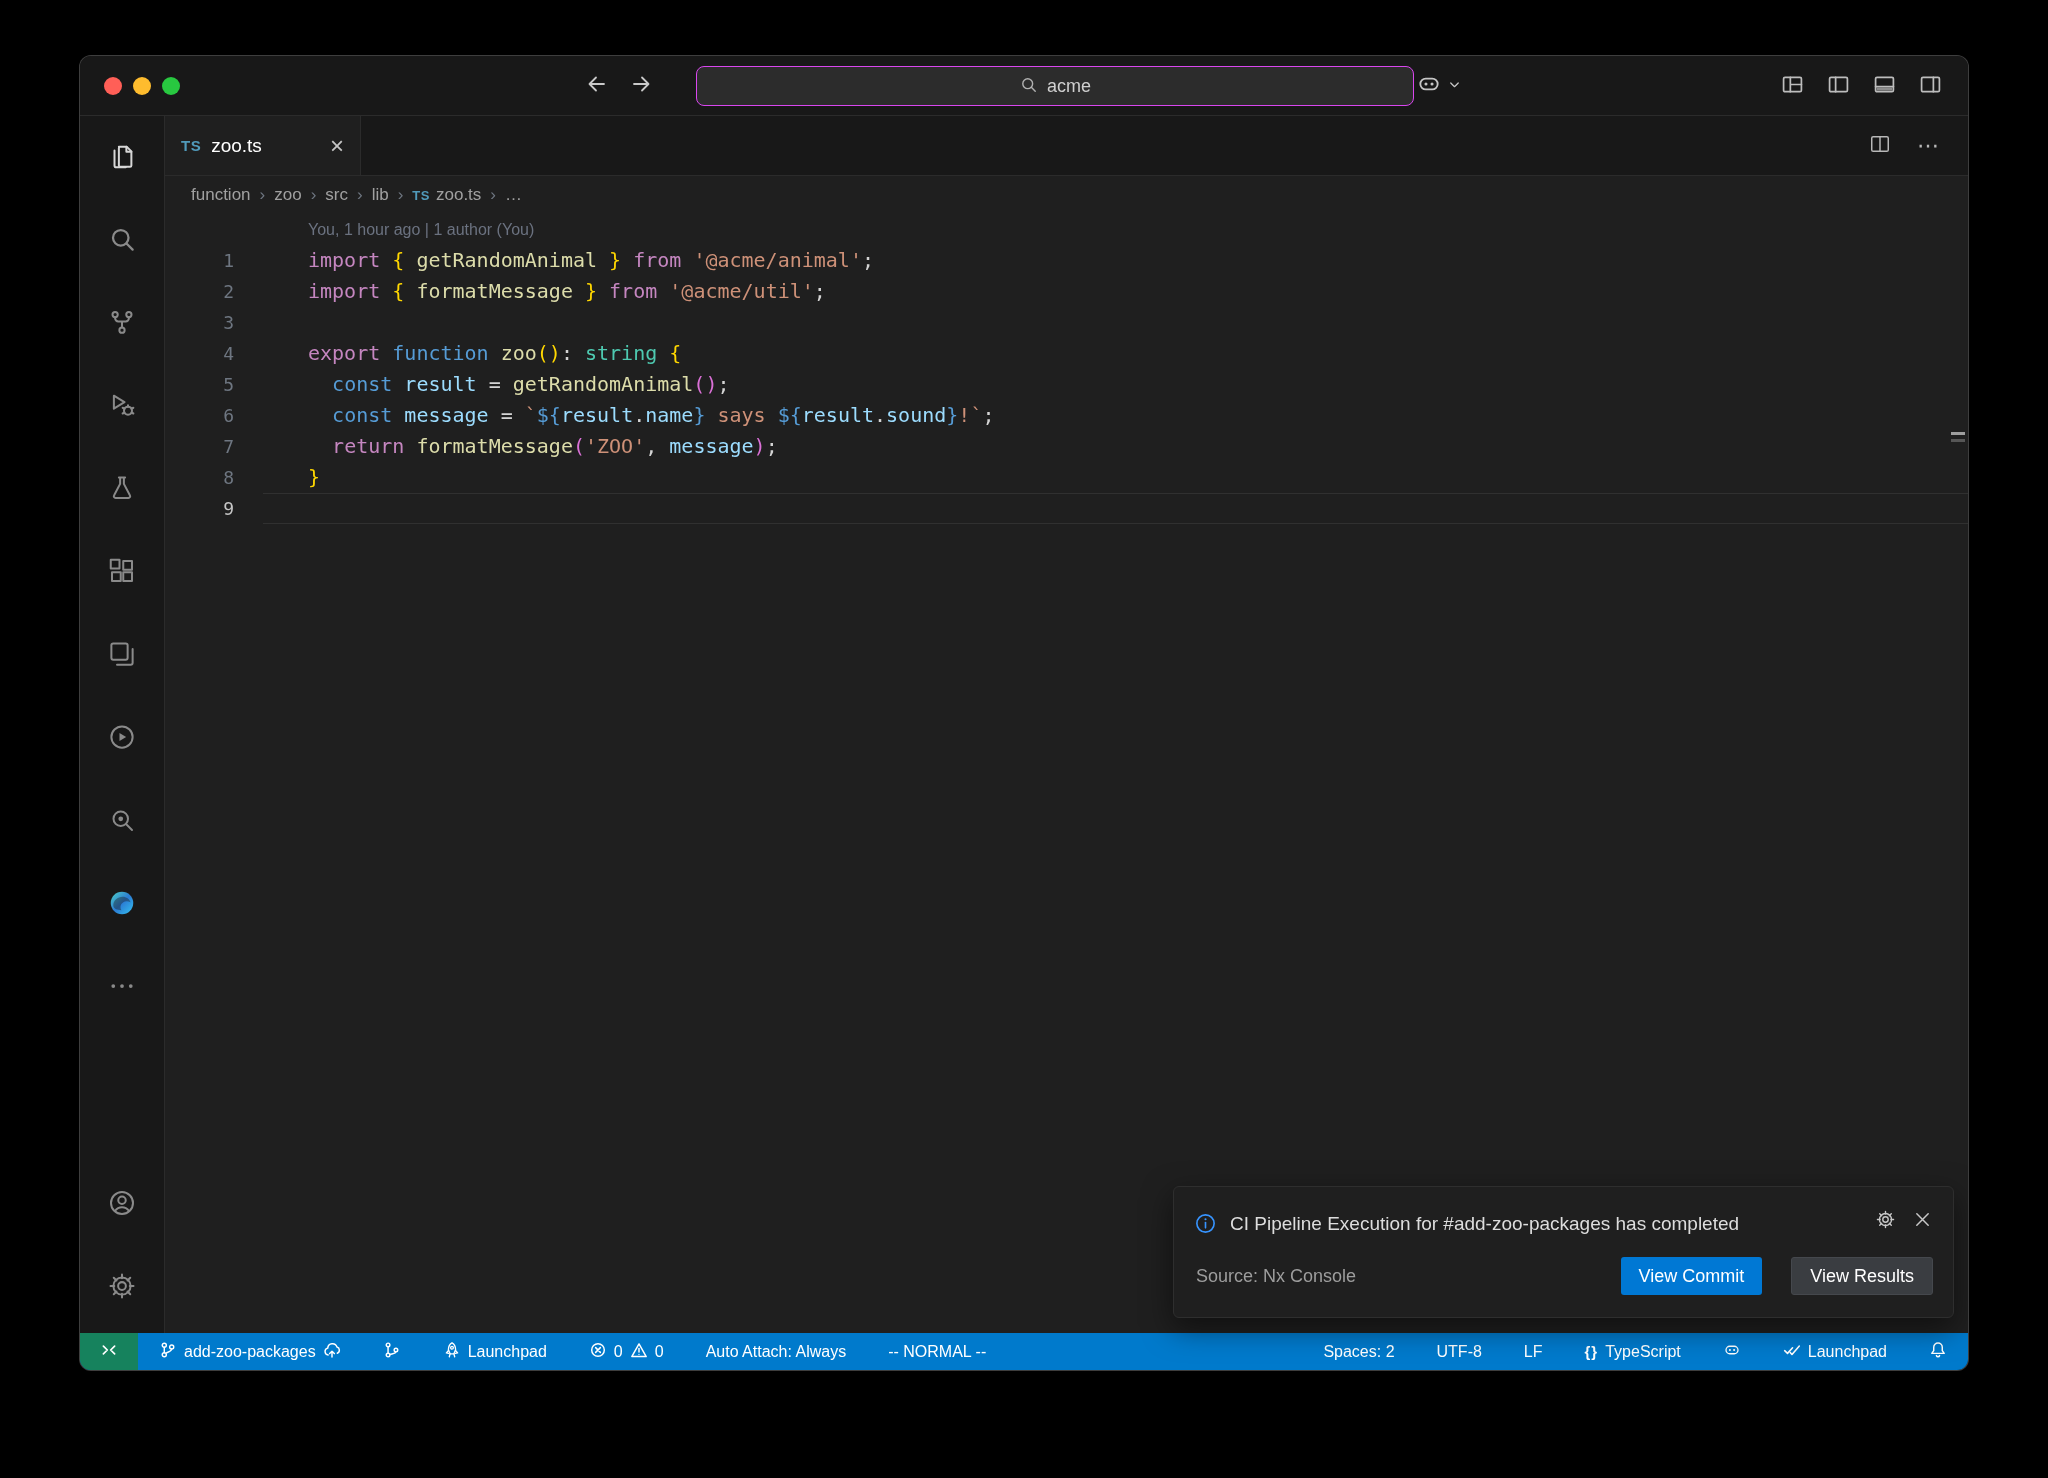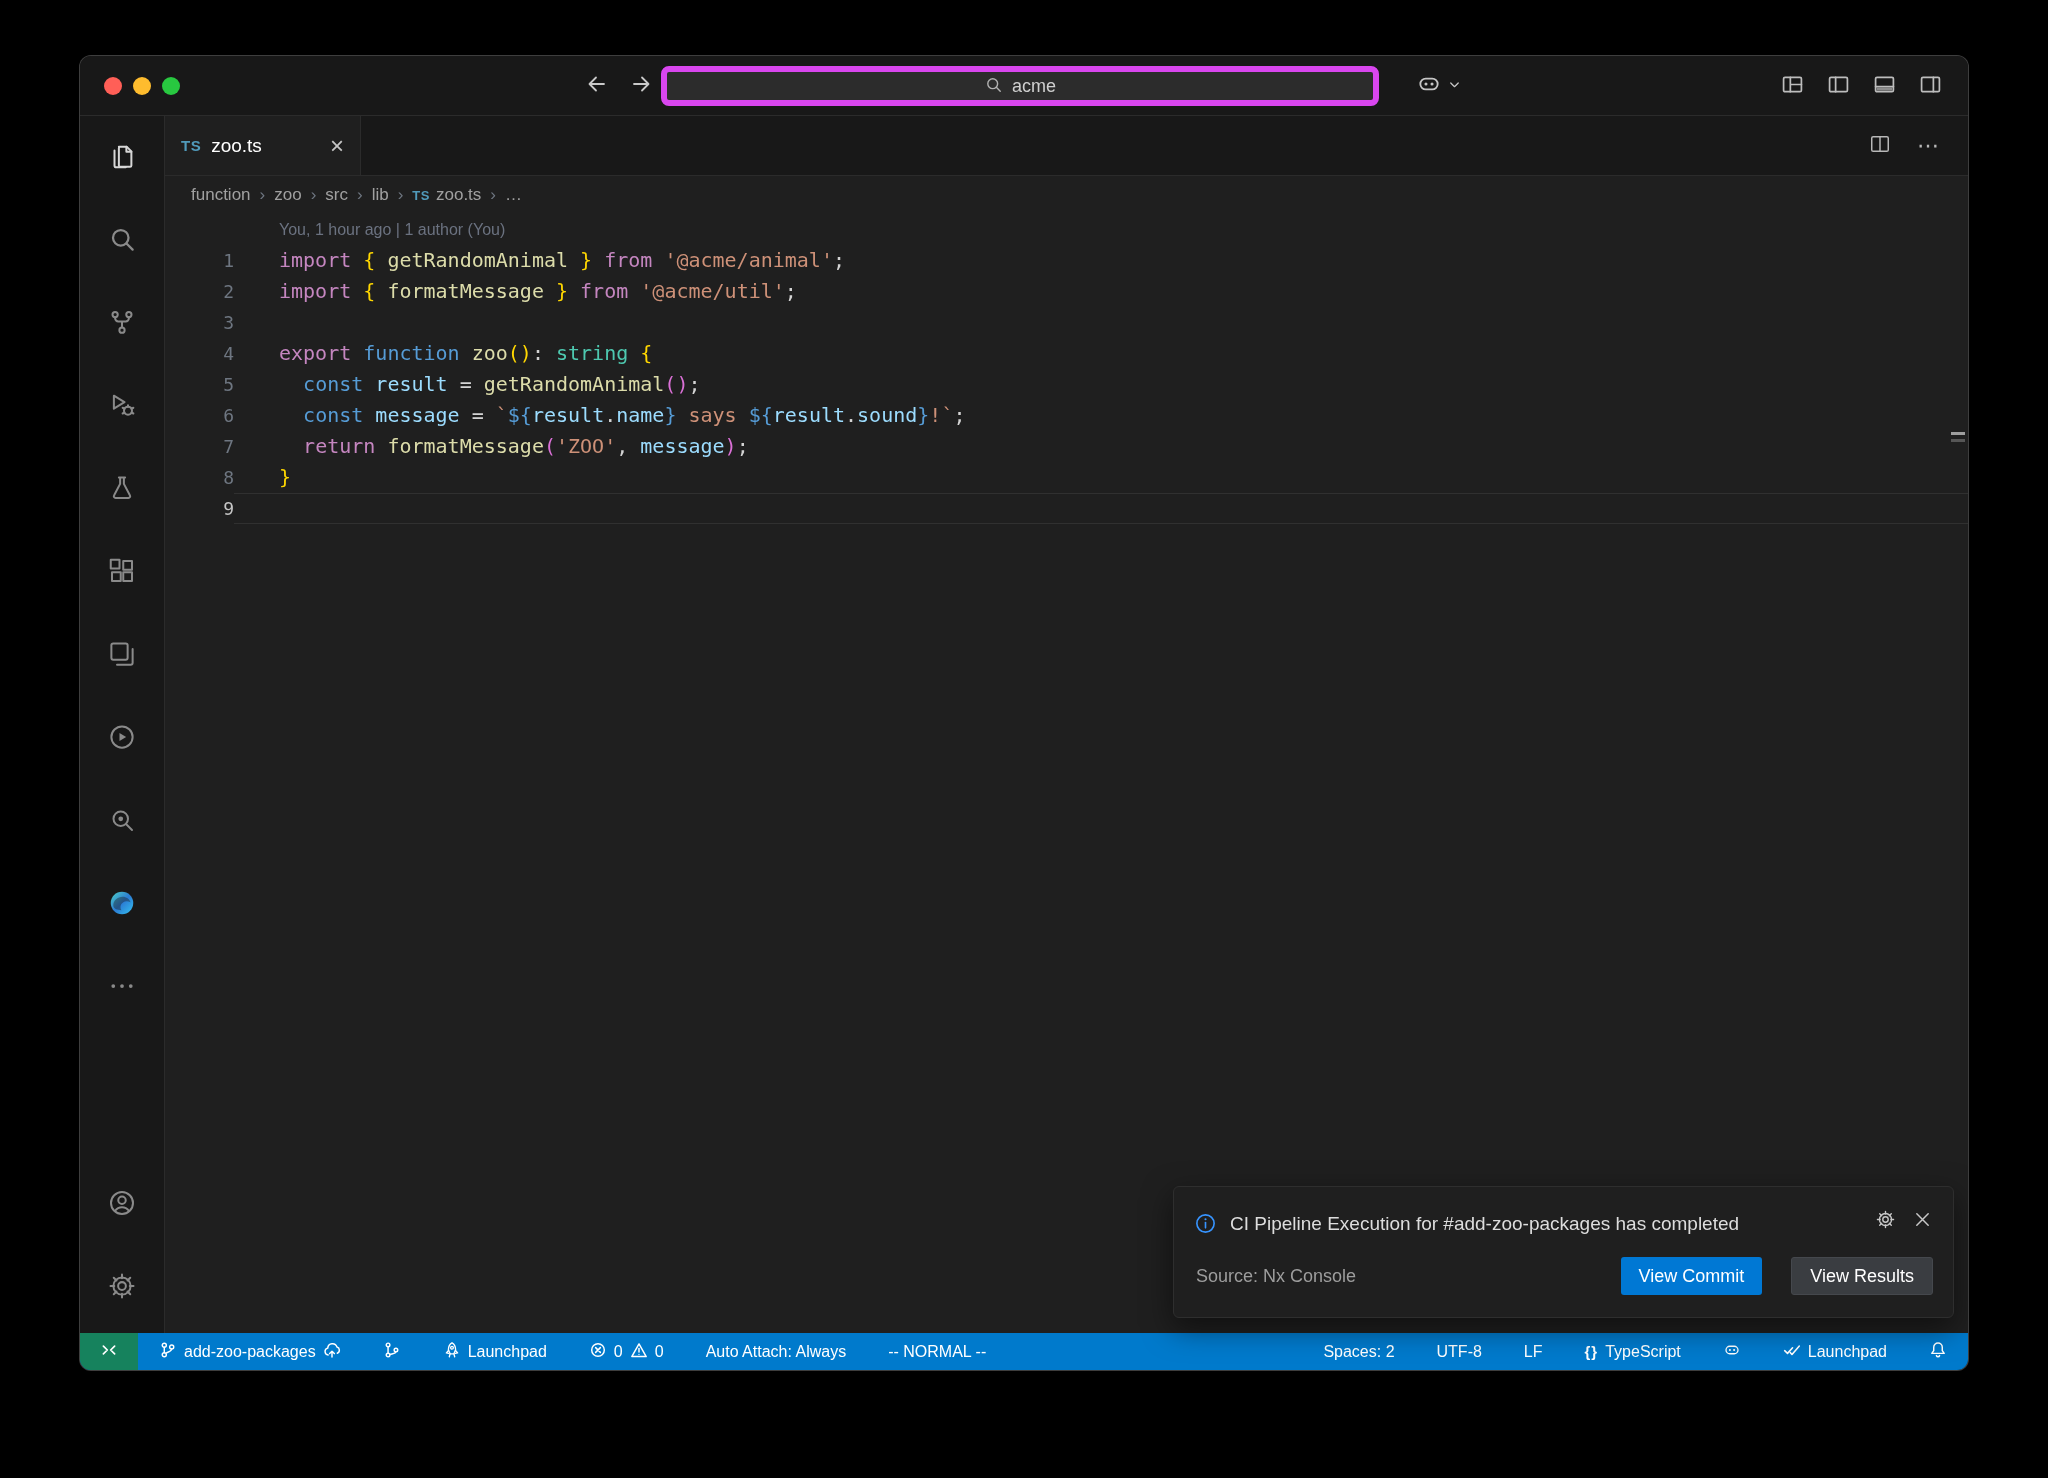--- a/index.html
+++ b/index.html
@@ -11,22 +11,22 @@
     border:1px solid rgba(255,255,255,0.14);
     box-shadow:0 30px 80px rgba(0,0,0,0.65); display:flex; flex-direction:column; }
 
   
   .titlebar { position:relative; height:60px; background:#181818; flex:0 0 60px;
     border-bottom:1px solid #2b2b2b; }
   .traffic { position:absolute; left:24px; top:0; height:60px; display:flex; align-items:center; gap:11px; }
   .tl { width:18px; height:18px; border-radius:50%; display:inline-block; }
   .nav-arrows { position:absolute; left:505px; top:0; height:60px; display:flex; align-items:center; gap:20px; color:#c9c9c9; }
   .nav-arrows .icon svg { width:24px; height:24px; }
-  .command-center { position:absolute; left:581px; top:10px; width:718px; height:40px;
-    background:#2c2c2c; border:6px solid #d946ef; border-radius:8px;
+  .command-center { position:absolute; left:616px; top:10px; width:718px; height:40px;
+    background:#2c2c2c; border:1px solid #d946ef; border-radius:8px;
     display:flex; align-items:center; justify-content:center; gap:9px; color:#cfcfcf; }
   .command-center svg { width:19px; height:19px; color:#b0b0b0; }
   .cc-text { font-size:18px; }
   .copilot-box { position:absolute; left:1336px; top:0; height:60px; display:flex; align-items:center; gap:5px; color:#c5c5c5; }
   .copilot-box .cp svg { width:26px; height:26px; }
   .copilot-box .ch svg { width:15px; height:15px; }
   .layout-controls { position:absolute; right:26px; top:0; height:60px; display:flex; align-items:center; gap:23px; color:#bdbdbd; }
   .layout-controls .icon svg { width:23px; height:23px; }
 
   
@@ -56,21 +56,21 @@
 
   
   .breadcrumbs { height:38px; flex:0 0 38px; background:#1f1f1f; display:flex; align-items:center;
     padding-left:26px; gap:9px; font-size:17px; color:#a0a0a0; }
   .bc-sep { color:#6e7681; font-size:17px; }
   .bc-file { display:flex; align-items:center; gap:6px; }
 
   
   .code-area { flex:1; position:relative; background:#1f1f1f; overflow:hidden; }
   .code-row { display:flex; height:31px; line-height:31px;
-    font-family:"DejaVu Sans Mono", monospace; font-size:20px; white-space:pre; }
+    font-family:"DejaVu Sans Mono", monospace; font-size:20px; white-space:pre;gap:29px; }
   .gutter { width:69px; flex:0 0 69px; text-align:right; color:#6e7681; font-size:18px; }
   .code { flex:1; padding-left:45px; }
   .code-row.active .gutter { color:#c6c6c6; }
   .code-row.active .code { box-shadow:inset 0 1px 0 rgba(255,255,255,0.08), inset 0 -1px 0 rgba(255,255,255,0.08); }
   .blame { padding-left:45px; font-family:"Liberation Sans", sans-serif; font-size:16px; color:#6b7280; }
   .tk-kw  { color:#c586c0; }
   .tk-kw2 { color:#569cd6; }
   .tk-fn  { color:#dcdcaa; }
   .tk-var { color:#9cdcfe; }
   .tk-str { color:#ce9178; }

